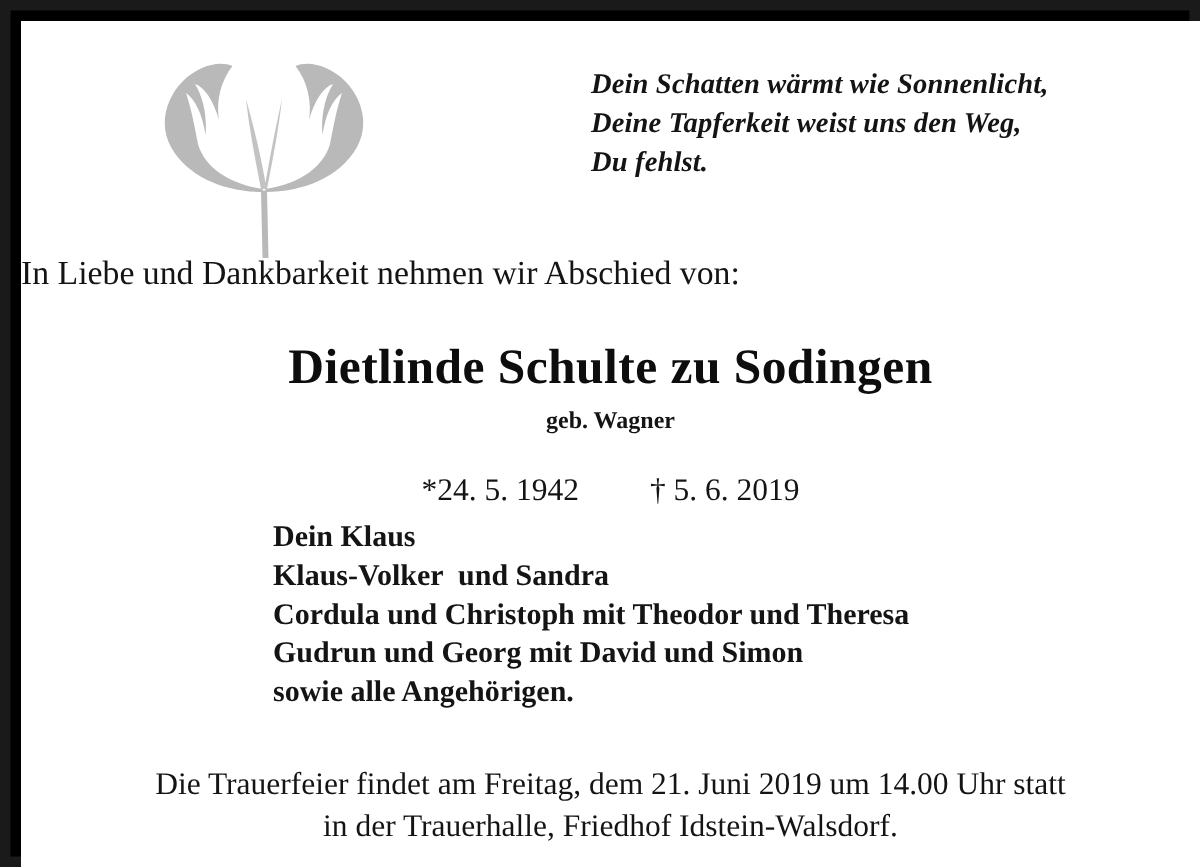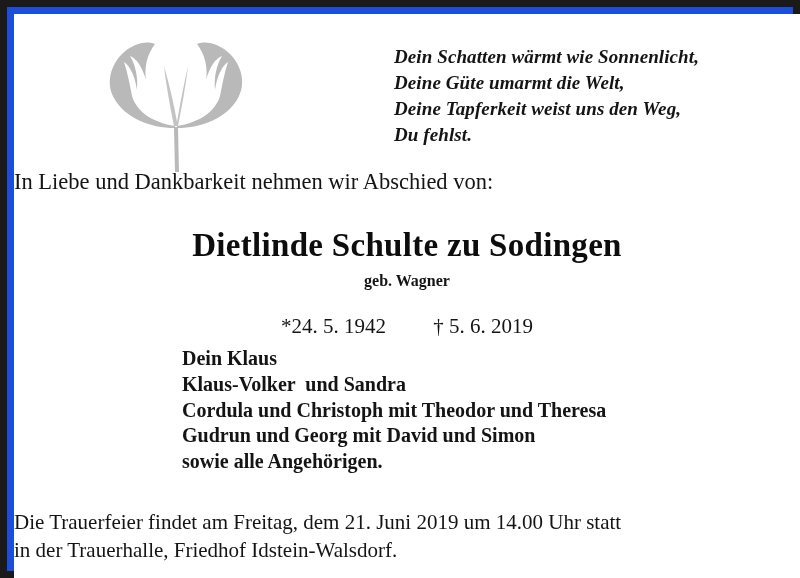--- a/index.html
+++ b/index.html
@@ -13,21 +13,21 @@
     font-family: "Liberation Serif", serif;
     color: #111111;
     overflow: hidden;
   }
 
   .obituary {
     position: relative;
     width: 800px;
     height: 578px;
     box-sizing: border-box;
-    background: #1d4ed8;
+    background: #000000;
     border-top: 7px solid #1a1a1a;
     border-bottom: 7px solid #1a1a1a;
     border-left: 7px solid #1a1a1a;
     border-right: 7px solid #1a1a1a;
   }
 
   .inner {
     position: absolute;
     left: 7px;
     top: 7px;
@@ -115,21 +115,21 @@
     line-height: 1.29;
     color: #141414;
   }
   .survivors div { white-space: pre; }
 
   .service {
     position: absolute;
     left: 0;
     top: 495px;
     width: 786px;
-    text-align: left;
+    text-align: center;
     font-size: 21px;
     line-height: 1.32;
     color: #141414;
   }
   .service div { white-space: pre; }
 </style>
 </head>
 <body>
 
 <div class="obituary">
@@ -141,21 +141,20 @@
           <path d="M83 96 C58 96 33 86 22 66 C14 52 18 34 30 22 C40 12 54 8 63 12 C55 22 52 36 54 48 C50 34 44 26 38 24 C44 34 46 46 45 58 C43 44 38 34 32 30 C36 42 38 54 40 64 C44 78 58 90 83 94 Z"></path>
           <path d="M85 96 C110 96 135 86 146 66 C154 52 150 34 138 22 C128 12 114 8 105 12 C113 22 116 36 114 48 C118 34 124 26 130 24 C124 34 122 46 123 58 C125 44 130 34 136 30 C132 42 130 54 128 64 C124 78 110 90 85 94 Z"></path>
           <path d="M72 34 C74 52 78 74 82 94 L86 94 C90 74 94 52 96 34 C92 52 88 72 85 90 C82 72 77 52 72 34 Z" opacity="0.85"></path>
           <path d="M82 95 L86 95 L87 140 L83 140 Z"></path>
         </g>
       </svg>
     </div>
 
     <div class="poem">
       <div>Dein Schatten wärmt wie Sonnenlicht,</div>
-      <div>Deine Güte umarmt die Welt,</div>
       <div>Deine Tapferkeit weist uns den Weg,</div>
       <div>Du fehlst.</div>
     </div>
 
     <div class="lead">In Liebe und Dankbarkeit nehmen wir Abschied von:</div>
 
     <div class="name">Dietlinde Schulte zu Sodingen</div>
 
     <div class="maiden">geb. Wagner</div>
 

